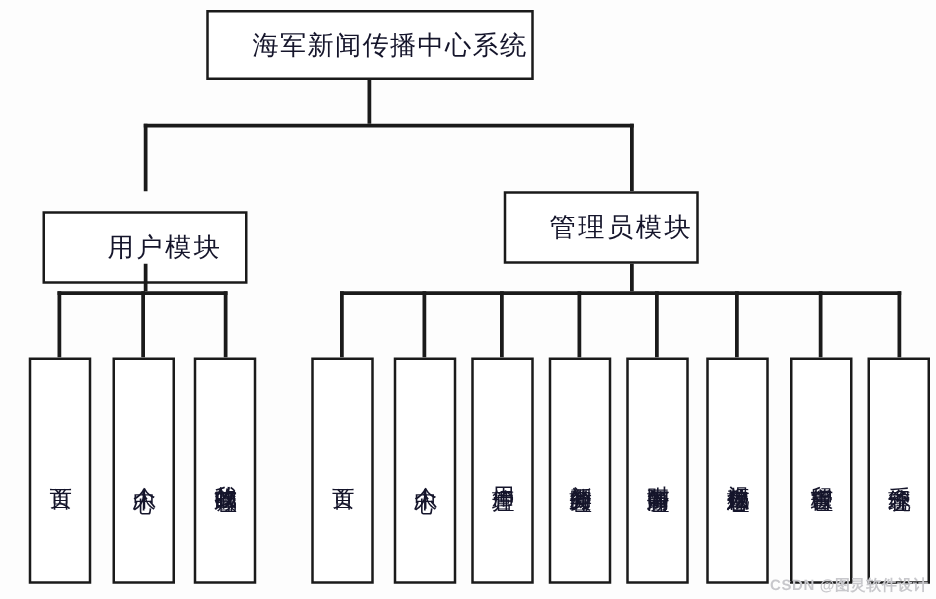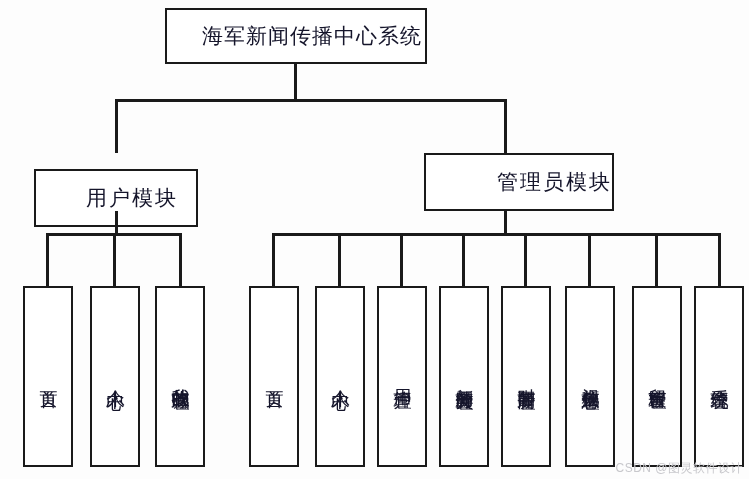--- a/index.html
+++ b/index.html
@@ -44,24 +44,23 @@
     height: 58px;
     font-size: 21px;
     letter-spacing: 2px;
   }
   .node.module.user {
     left: 34px;
     top: 169px;
     width: 164px;
   }
   .node.module.admin {
-    left: 424px;
+    left: 403px;
     top: 153px;
-    width: 190px;
-    justify-content: flex-end;
+    width: 156px;
   }
   .node.leaf {
     top: 286px;
     width: 50px;
     height: 181px;
     font-size: 18px;
     writing-mode: vertical-rl;
     text-orientation: upright;
     line-height: 1.28;
     letter-spacing: 1px;
@@ -81,20 +80,21 @@
   .connector.v { width: 3px; }
   .watermark {
     position: absolute;
     right: 6px;
     bottom: 2px;
     font-size: 12px;
     color: #c8c8cc;
     font-family: "Liberation Sans", sans-serif;
     letter-spacing: 0.5px;
     white-space: nowrap;
+    font-weight: bold;
   }
 </style>
 </head>
 <body>
 
 <div id="diagram">
 
   <div class="node root">
     <span>海军新闻传播中心系统</span>
   </div>

